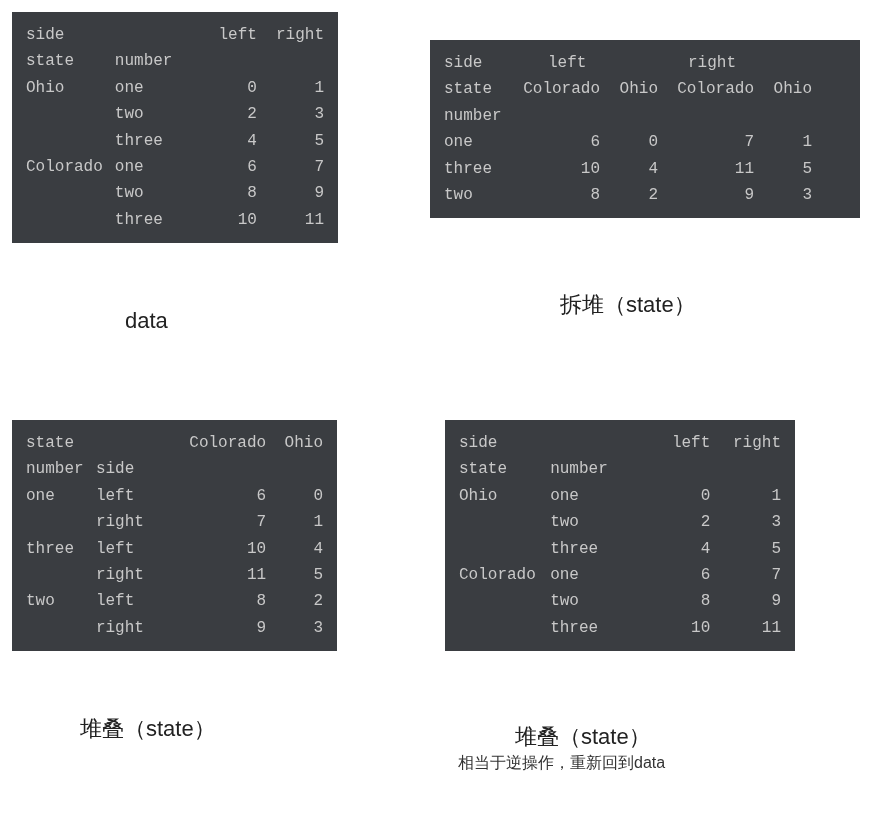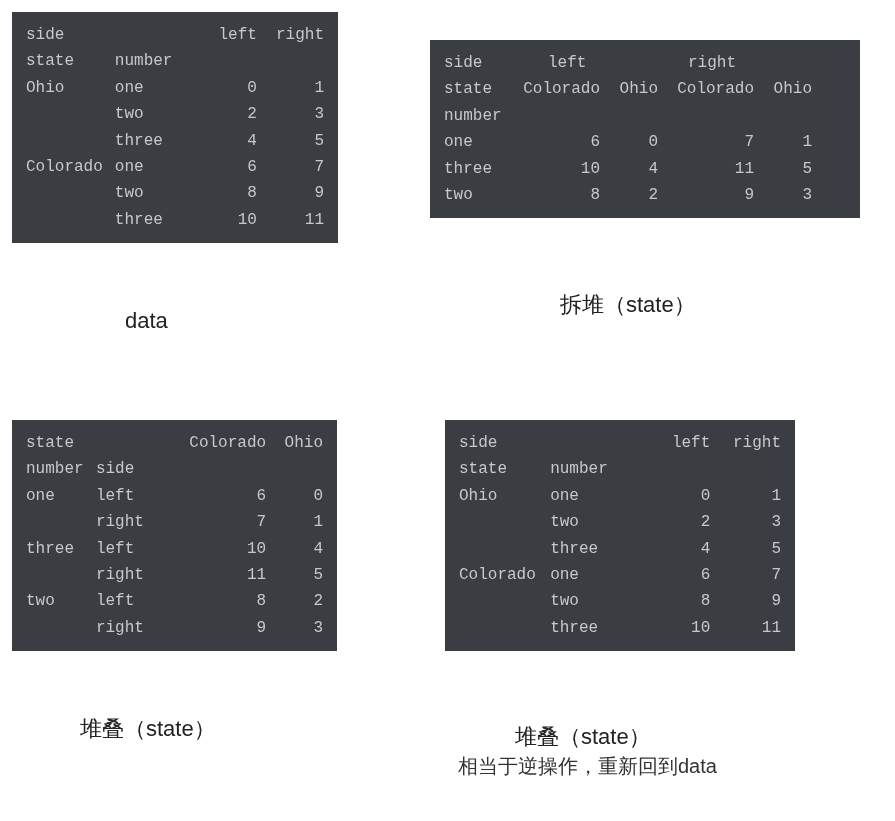--- a/index.html
+++ b/index.html
@@ -28,21 +28,21 @@
     .caption {
       position: absolute;
       font-family: "Segoe UI", "Helvetica Neue", Arial, sans-serif;
       font-size: 22px;
       color: #222;
       text-align: center;
     }
     .subcaption {
       position: absolute;
       font-family: "Segoe UI", "Microsoft YaHei", sans-serif;
-      font-size: 20px;
+      font-size: 16px;
       color: #333;
     }
 
     
     #panel1 { left: 12px; top: 12px; width: 326px; }
     #panel1 .c0 { width: 92px; }
     #panel1 .c1 { width: 82px; }
     #panel1 .c2 { width: 72px; text-align: right; }
     #panel1 .c3 { width: 72px; text-align: right; }
 

